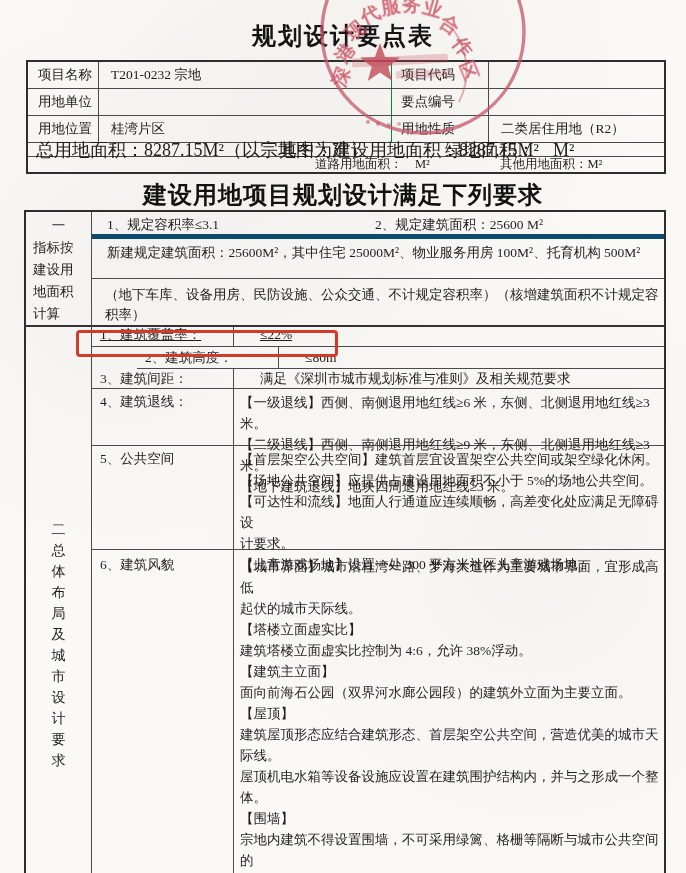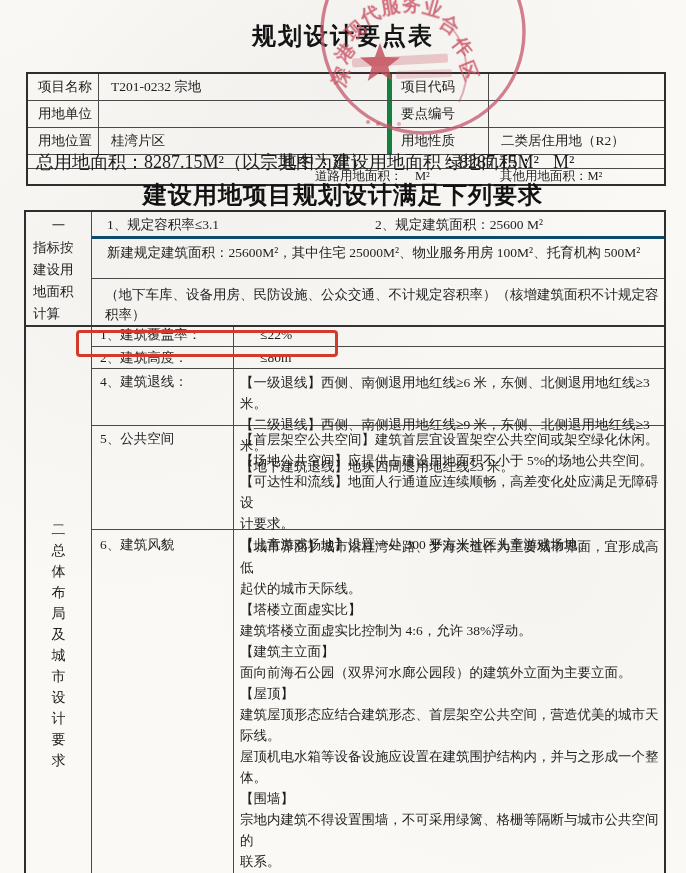--- a/index.html
+++ b/index.html
@@ -19,28 +19,28 @@
   .doc-title{
     position:absolute;top:20px;left:0;width:100%;text-align:center;
     font-size:24px;font-weight:bold;letter-spacing:2px;color:#141414;
   }
   .sub-heading{
     position:absolute;top:179px;left:0;width:100%;text-align:center;
     font-size:24px;font-weight:bold;letter-spacing:1px;color:#121212;
   }
   
   .info-table{
-    position:absolute;left:26px;top:72px;width:640px;
+    position:absolute;left:26px;top:60px;width:640px;
     border:2.5px solid #2e2e2e;box-sizing:border-box;background:transparent;
   }
   .irow{display:flex;box-sizing:border-box;border-bottom:1px solid #4a4a4a;}
   .irow:last-child{border-bottom:none;}
   .irow .cell{box-sizing:border-box;font-size:13.5px;display:flex;align-items:center;}
   .c-l1{width:71px;padding-left:10px;border-right:1px solid #4a4a4a;}
-  .c-v1{width:293px;padding-left:12px;border-right:5px solid #15803d;}
+  .c-v1{width:293px;padding-left:12px;border-right:1px solid #15803d;}
   .c-l2{width:97px;padding-left:9px;border-right:1px solid #4a4a4a;}
   .c-v2{flex:1;padding-left:12px;}
   .irow.r3{height:27px;}
   .area-row{position:relative;height:14px;font-size:18px;}
   .area-row span{position:absolute;top:0;line-height:14px;white-space:nowrap;}
   .area-row2{position:relative;height:15px;font-size:12.5px;border-bottom:none;}
   .area-row2 span{position:absolute;top:0;line-height:14px;white-space:nowrap;}
   
   .main-table{
     position:absolute;left:24px;top:210px;width:642px;height:663px;
@@ -51,43 +51,43 @@
   .sec1-label{
     width:66px;border-right:1px solid #4a4a4a;box-sizing:border-box;
     padding-top:3px;font-size:13.5px;
   }
   .sec1-label .ln{height:22px;line-height:22px;padding:0 7px;}
   .sec1-label .ctr{text-align:center;}
   .sec1-label .just{display:flex;justify-content:space-between;}
   .sec1-label .just i{font-style:normal;}
   .sec1-body{flex:1;display:flex;flex-direction:column;}
   .s1r{box-sizing:border-box;font-size:13.5px;position:relative;}
-  .s1r1{height:27px;border-bottom:3px solid #0c4a6e;}
+  .s1r1{height:27px;border-bottom:5px solid #0c4a6e;}
   .s1r1 span{position:absolute;top:0;line-height:26px;white-space:nowrap;}
   .s1r1 .a{left:15px;} .s1r1 .b{left:283px;}
   .s1r2{height:40px;border-bottom:1px solid #4a4a4a;padding:4px 0 0 15px;line-height:20px;}
   .s1r3{height:41px;padding:6px 0 0 13px;line-height:20px;}
   .sec2{display:flex;flex:1;}
   .sec2-label{
     width:66px;border-right:1px solid #4a4a4a;box-sizing:border-box;
     padding-top:192px;font-size:14px;text-align:center;
   }
   .sec2-label div{line-height:21px;}
   .sec2-body{flex:1;display:flex;flex-direction:column;}
   .req-row{display:flex;border-bottom:1px solid #4a4a4a;box-sizing:border-box;}
   .req-row:last-child{border-bottom:none;flex:1;}
   .req-label{
     width:142px;border-right:1px solid #4a4a4a;box-sizing:border-box;
     font-size:13.5px;padding-left:8px;white-space:nowrap;
   }
   .req-content{flex:1;box-sizing:border-box;font-size:13.5px;}
   .req-content .tl{line-height:21px;}
-  .rr1{height:20px;} .rr1 .req-label,.rr1 .req-content .tl{line-height:15px;}
+  .rr1{height:20px;text-decoration:underline;} .rr1 .req-label,.rr1 .req-content .tl{line-height:15px;}
   .rr1 .req-content{padding-left:26px;}
-  .rr2{height:22px;} .rr2 .req-label,.rr2 .req-content .tl{line-height:21px;}
+  .rr2{height:22px;margin-left:45px;} .rr2 .req-label,.rr2 .req-content .tl{line-height:21px;}
   .rr2 .req-content{padding-left:26px;}
   .rr3{height:20px;} .rr3 .req-label,.rr3 .req-content .tl{line-height:19px;}
   .rr3 .req-content{padding-left:26px;}
   .rr4{height:57px;} .rr4 .req-label{padding-top:4px;}
   .rr4 .req-content{padding:3px 4px 0 6px;}
   .rr5{height:104px;} .rr5 .req-label{padding-top:4px;}
   .rr5 .req-content{padding:3px 4px 0 6px;}
   .rr6 .req-label{padding-top:6px;}
   .rr6 .req-content{padding:6px 4px 0 6px;}
   
@@ -197,20 +197,26 @@
           </div>
       </div>
 
       <div class="req-row rr2">
         <div class="req-label">2、建筑高度：</div>
         <div class="req-content">
             <div class="tl">≤80m</div>
           </div>
       </div>
 
+      <div class="req-row rr3">
+        <div class="req-label">3、建筑间距：</div>
+        <div class="req-content">
+            <div class="tl">满足《深圳市城市规划标准与准则》及相关规范要求</div>
+          </div>
+      </div>
 
       <div class="req-row rr4">
         <div class="req-label">4、建筑退线：</div>
         <div class="req-content">
             <div class="tl">【一级退线】西侧、南侧退用地红线≥6 米，东侧、北侧退用地红线≥3 米。</div>
             <div class="tl">【二级退线】西侧、南侧退用地红线≥9 米，东侧、北侧退用地红线≥3 米。</div>
             <div class="tl">【地下建筑退线】地块四周退用地红线≥3 米。</div>
           </div>
       </div>
 

